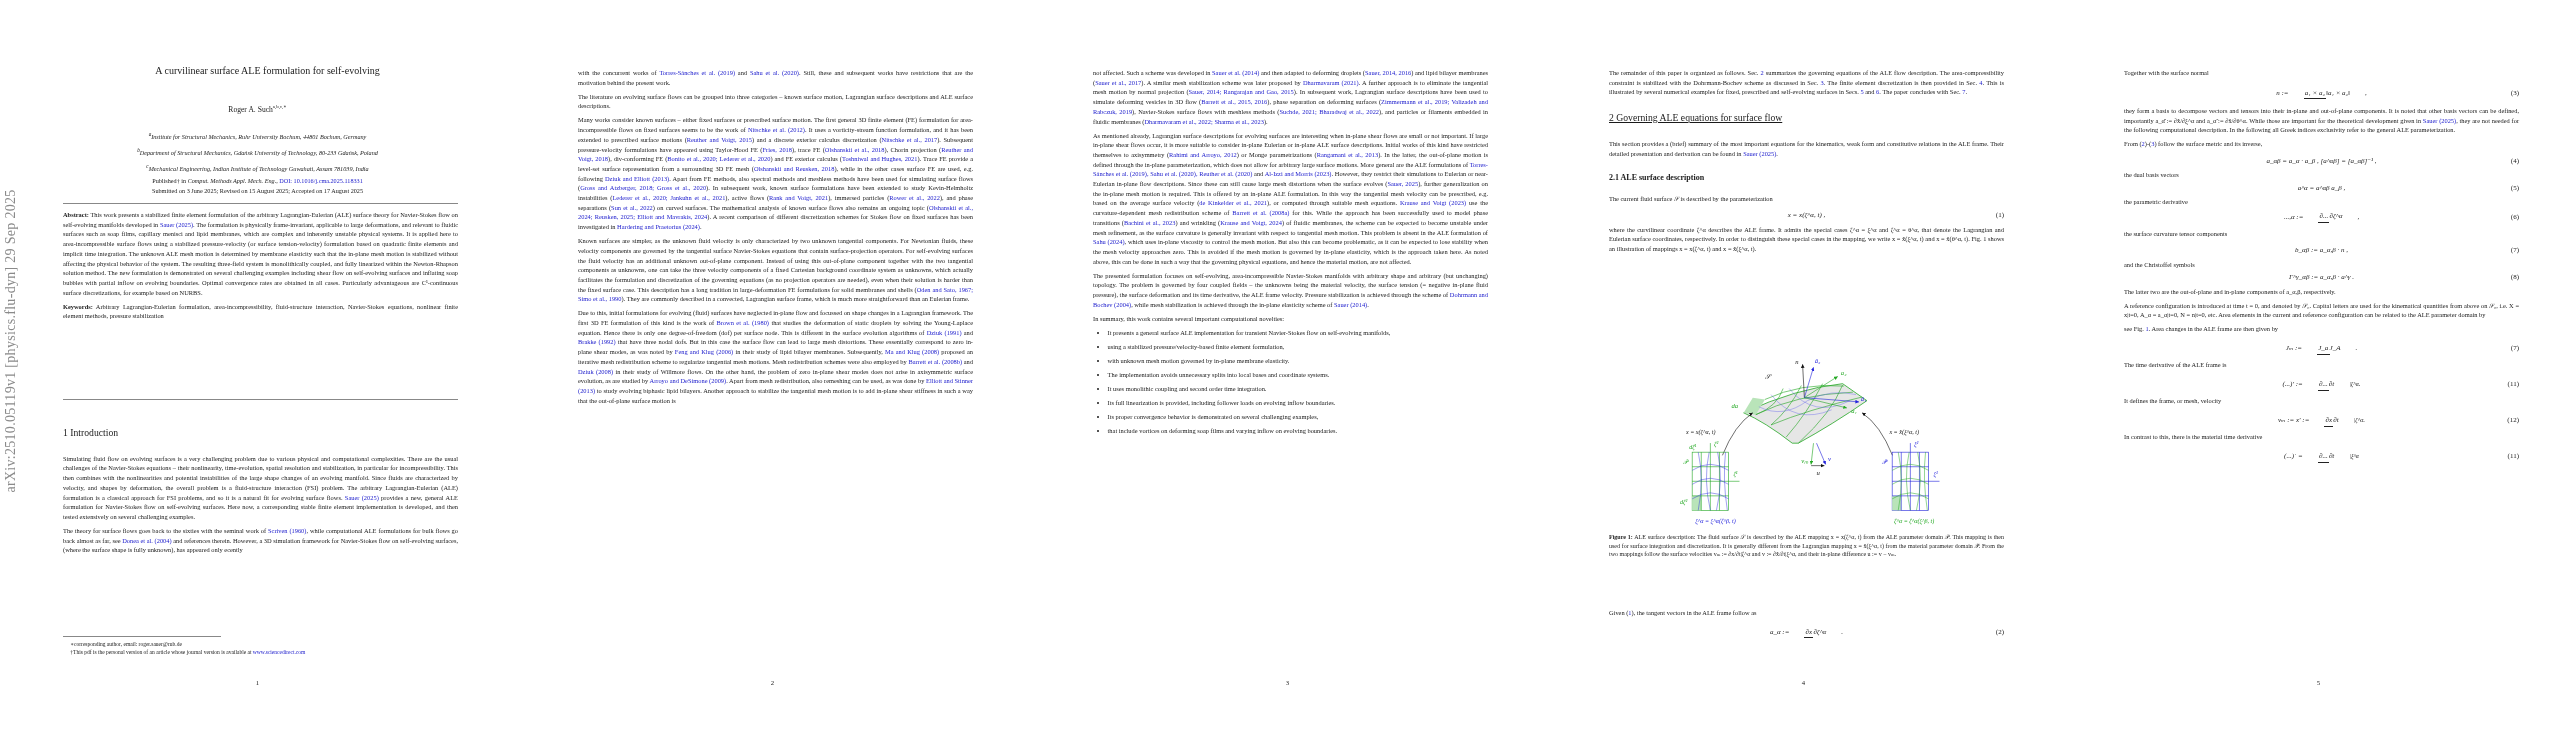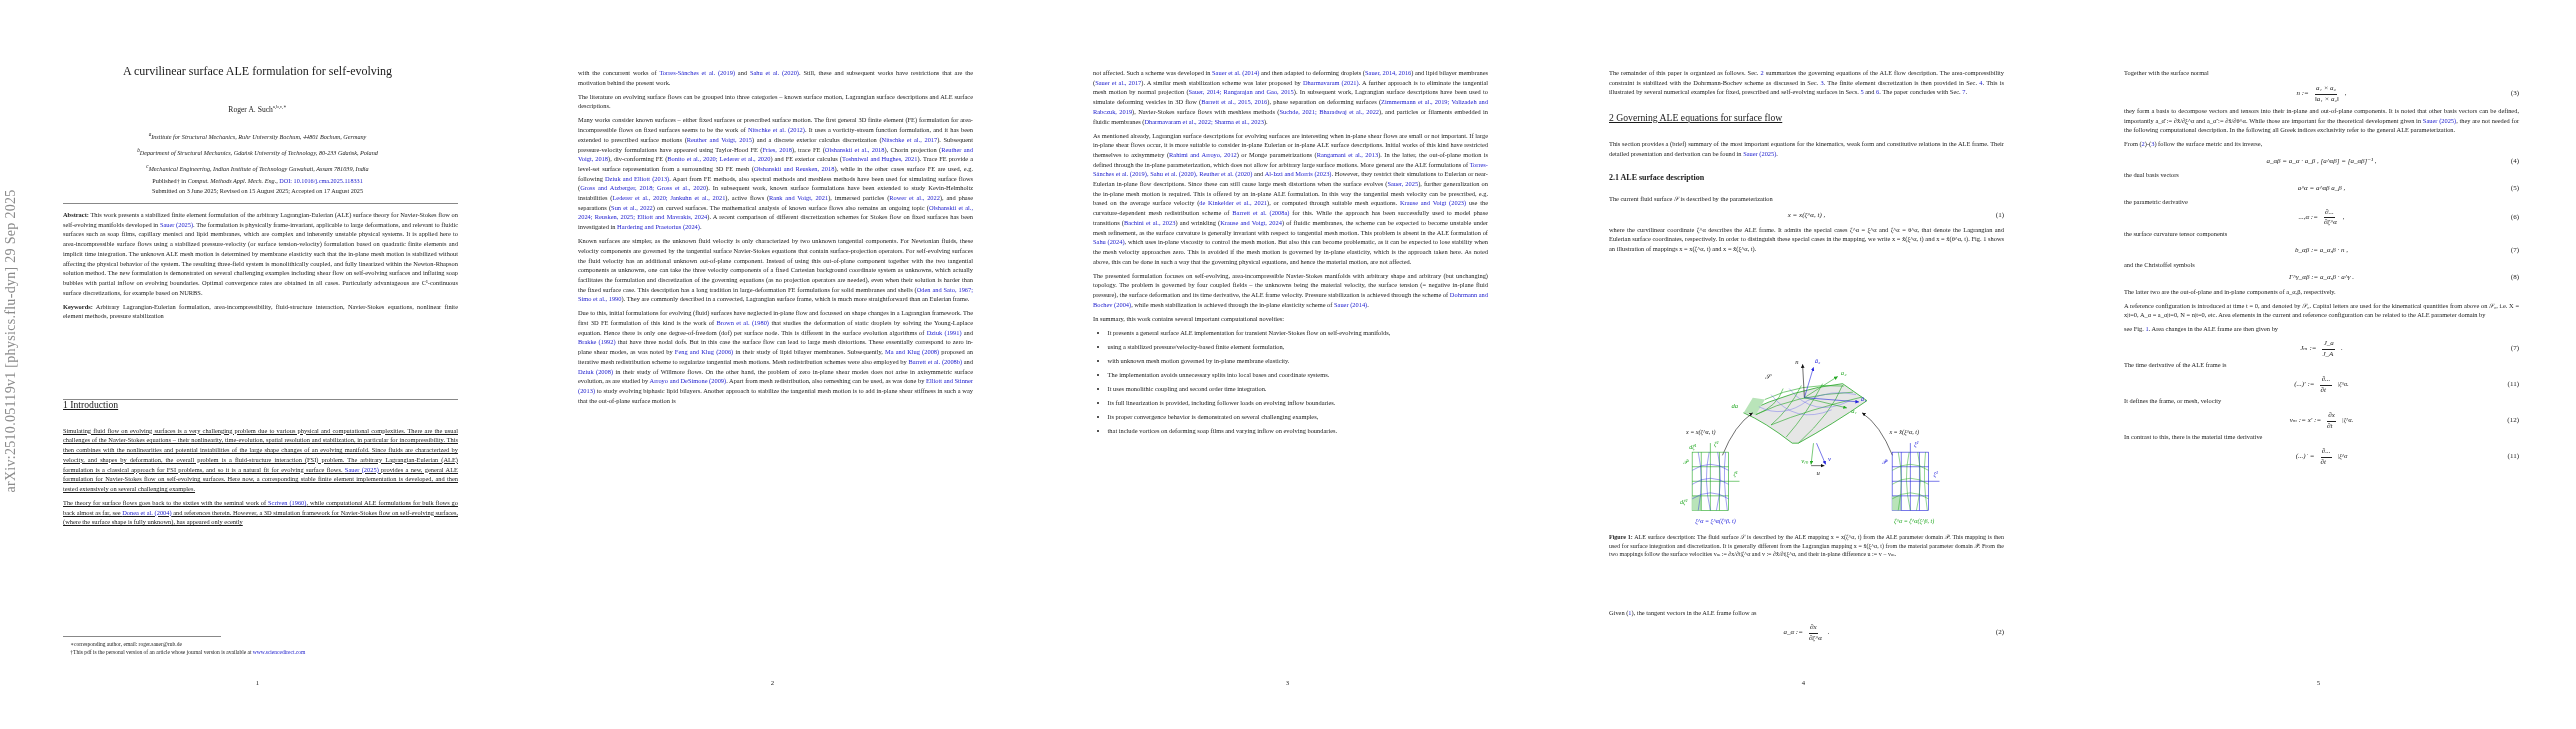--- a/index.html
+++ b/index.html
@@ -6,30 +6,30 @@
   body { width:2576px; height:729px; position:relative; overflow:hidden;
          font-family:"Liberation Serif","DejaVu Serif",serif; color:#1a1a1a; }
   .page { position:absolute; top:0; width:515px; height:729px; background:#fff; }
   .col { position:absolute; left:63px; width:395px; font-size:6.4px; line-height:9.7px; text-align:justify; }
   .p { margin:0 0 4.3px 0; }
   a, .lnk { color:#1a1acc; text-decoration:none; }
   .pagenum { position:absolute; left:0; width:515px; text-align:center; font-size:6.7px; }
   .sidebar { position:absolute; left:2.4px; top:171px; width:17px; height:340px; }
   .sidebar span { position:absolute; left:50%; top:50%; transform:translate(-50%,-50%) rotate(-90deg);
                   white-space:nowrap; font-size:14px; color:#8a8a8a; letter-spacing:0.3px; }
-  .title { position:absolute; left:0; width:515px; top:63px; text-align:center; font-size:12px; line-height:16px; }
+  .title { position:absolute; left:10px; width:515px; top:63px; text-align:center; font-size:10px; line-height:16px; }
   .author { position:absolute; left:0; width:515px; top:103px; text-align:center; font-size:7.6px; }
   .aff { position:absolute; left:0; width:515px; top:128px; text-align:center; font-size:6.2px; line-height:12.8px; font-style:italic; }
   .pub { position:absolute; left:0; width:515px; top:176px; text-align:center; font-size:6.2px; line-height:10.3px; }
   .rule { position:absolute; left:63px; width:395px; height:1.2px; background:#888; }
   .sec { font-size:9.7px; margin:0; font-weight:normal; }
   .subsec { font-size:8px; margin:0; font-weight:normal; }
   .eq { display:flex; align-items:center; justify-content:center; position:relative; height:17px; font-style:italic; font-size:7px; }
   .eqn { position:absolute; right:0; font-style:normal; }
-  .frac { display:inline-flex; flex-direction:column; align-items:flex-start; vertical-align:middle; margin:0 6px; }
+  .frac { display:inline-flex; flex-direction:row; align-items:flex-start; vertical-align:middle; margin:0 15px; }
   .frac .n { border-bottom:0.6px solid #222; padding:0 1.2px; }
   ul.bul { margin:0 0 0 14.6px; padding:0; }
   ul.bul li { margin-bottom:4.3px; }
   .fn { font-size:5.5px; line-height:8px; }
   .figcap { font-size:6px; line-height:8.5px; text-align:justify; }
   b.kw { font-weight:bold; }
 </style>
 </head>
 <body>
 
@@ -51,21 +51,21 @@
   <div class="pub">
     <div><span>Published† in </span><i>Comput. Methods Appl. Mech. Eng.</i>, <a>DOI: 10.1016/j.cma.2025.118331</a></div>
     <div>Submitted on 3 June 2025; Revised on 15 August 2025; Accepted on 17 August 2025</div>
   </div>
   <div class="rule" style="top:203px;"></div>
   <div class="col" style="top:210px;">
     <p class="p"><b class="kw">Abstract:</b><span> This work presents a stabilized finite element formulation of the arbitrary Lagrangian-Eulerian (ALE) surface theory for Navier-Stokes flow on self-evolving manifolds developed in </span><a>Sauer (2025)</a><span>. The formulation is physically frame-invariant, applicable to large deformations, and relevant to fluidic surfaces such as soap films, capillary menisci and lipid membranes, which are complex and inherently unstable physical systems. It is applied here to area-incompressible surface flows using a stabilized pressure-velocity (or surface tension-velocity) formulation based on quadratic finite elements and implicit time integration. The unknown ALE mesh motion is determined by membrane elasticity such that the in-plane mesh motion is stabilized without affecting the physical behavior of the system. The resulting three-field system is monolithically coupled, and fully linearized within the Newton-Rhapson solution method. The new formulation is demonstrated on several challenging examples including shear flow on self-evolving surfaces and inflating soap bubbles with partial inflow on evolving boundaries. Optimal convergence rates are obtained in all cases. Particularly advantageous are C¹-continuous surface discretizations, for example based on NURBS.</span></p>
     <p class="p"><b class="kw">Keywords:</b><span> Arbitrary Lagrangian-Eulerian formulation, area-incompressibility, fluid-structure interaction, Navier-Stokes equations, nonlinear finite element methods, pressure stabilization</span></p>
   </div>
   <div class="rule" style="top:399px;"></div>
-  <div class="col" style="top:400px;text-decoration:underline;">
+  <div class="col" style="top:428px;">
     <h2 class="sec" style="margin-bottom:16px;">1   Introduction</h2>
     <p class="p"><span>Simulating fluid flow on evolving surfaces is a very challenging problem due to various physical and computational complexities. There are the usual challenges of the Navier-Stokes equations – their nonlinearity, time-evolution, spatial resolution and stabilization, in particular for incompressibility. This then combines with the nonlinearities and potential instabilities of the large shape changes of an evolving manifold. Since fluids are characterized by velocity, and shapes by deformation, the overall problem is a fluid-structure interaction (FSI) problem. The arbitrary Lagrangian-Eulerian (ALE) formulation is a classical approach for FSI problems, and so it is a natural fit for evolving surface flows. </span><a>Sauer (2025)</a><span> provides a new, general ALE formulation for Navier-Stokes flow on self-evolving surfaces. Here now, a corresponding stable finite element implementation is developed, and then tested extensively on several challenging examples.</span></p>
     <p class="p"><span>The theory for surface flows goes back to the sixties with the seminal work of </span><a>Scriven (1960)</a><span>, while computational ALE formulations for bulk flows go back almost as far, see </span><a>Donea et al. (2004)</a><span> and references therein. However, a 3D simulation framework for Navier-Stokes flow on self-evolving surfaces, (where the surface shape is fully unknown), has appeared only ecently</span></p>
   </div>
   <div class="rule" style="top:636px; width:158px; height:0.6px;"></div>
   <div class="col fn" style="top:640px;">
     <div style="padding-left:7.3px;">∗corresponding author, email: roger.sauer@rub.de</div>
     <div style="padding-left:7.3px;"><span>†This pdf is the personal version of an article whose journal version is available at </span><a>www.sciencedirect.com</a></div>
   </div>
   <div class="pagenum" style="top:679px;">1</div>

